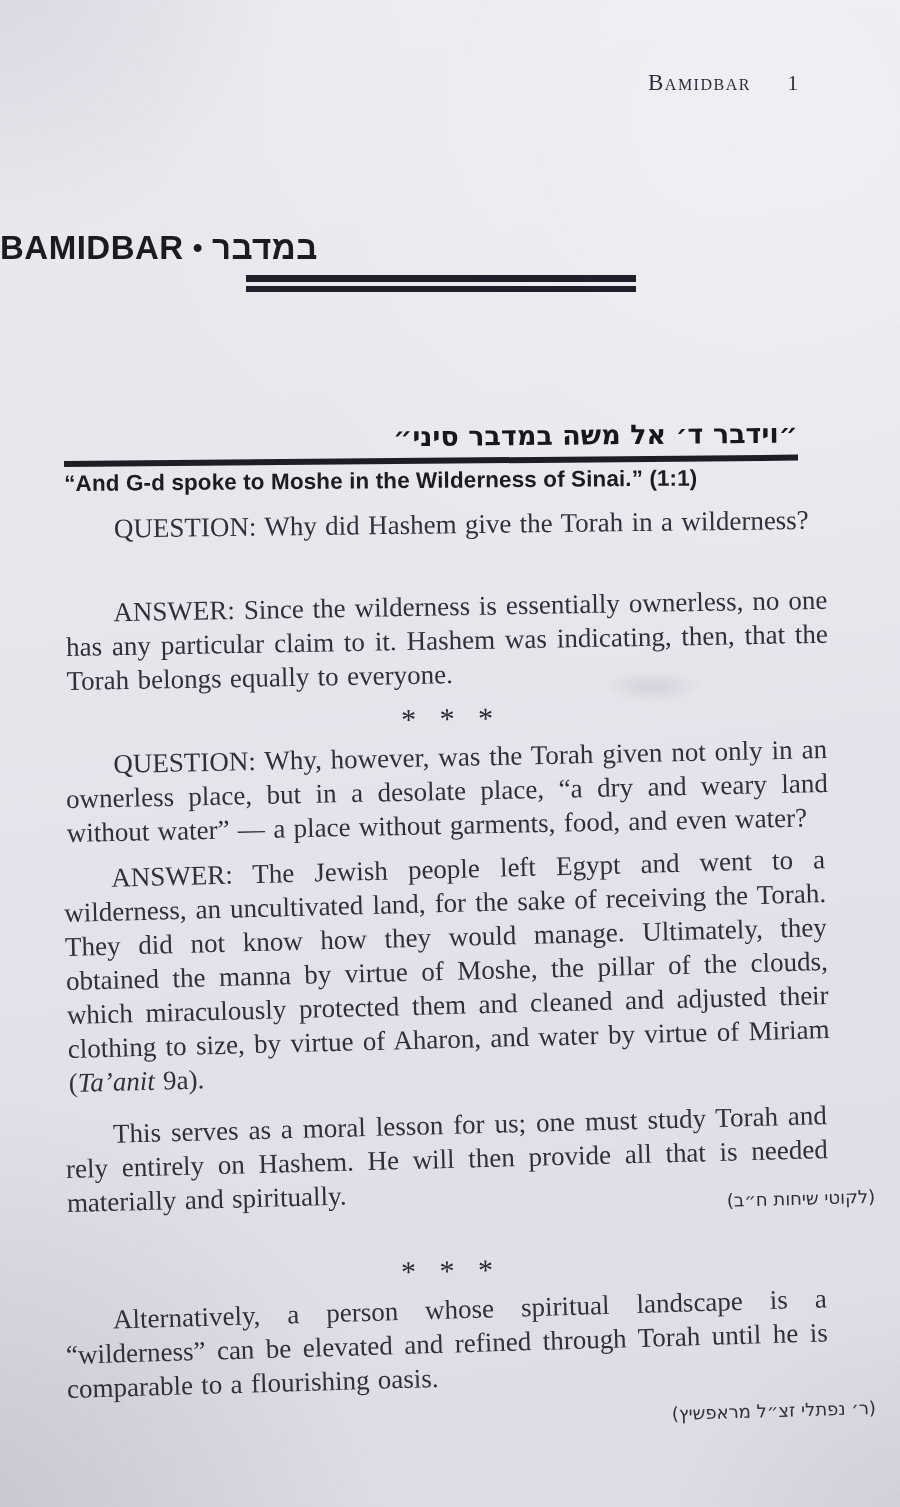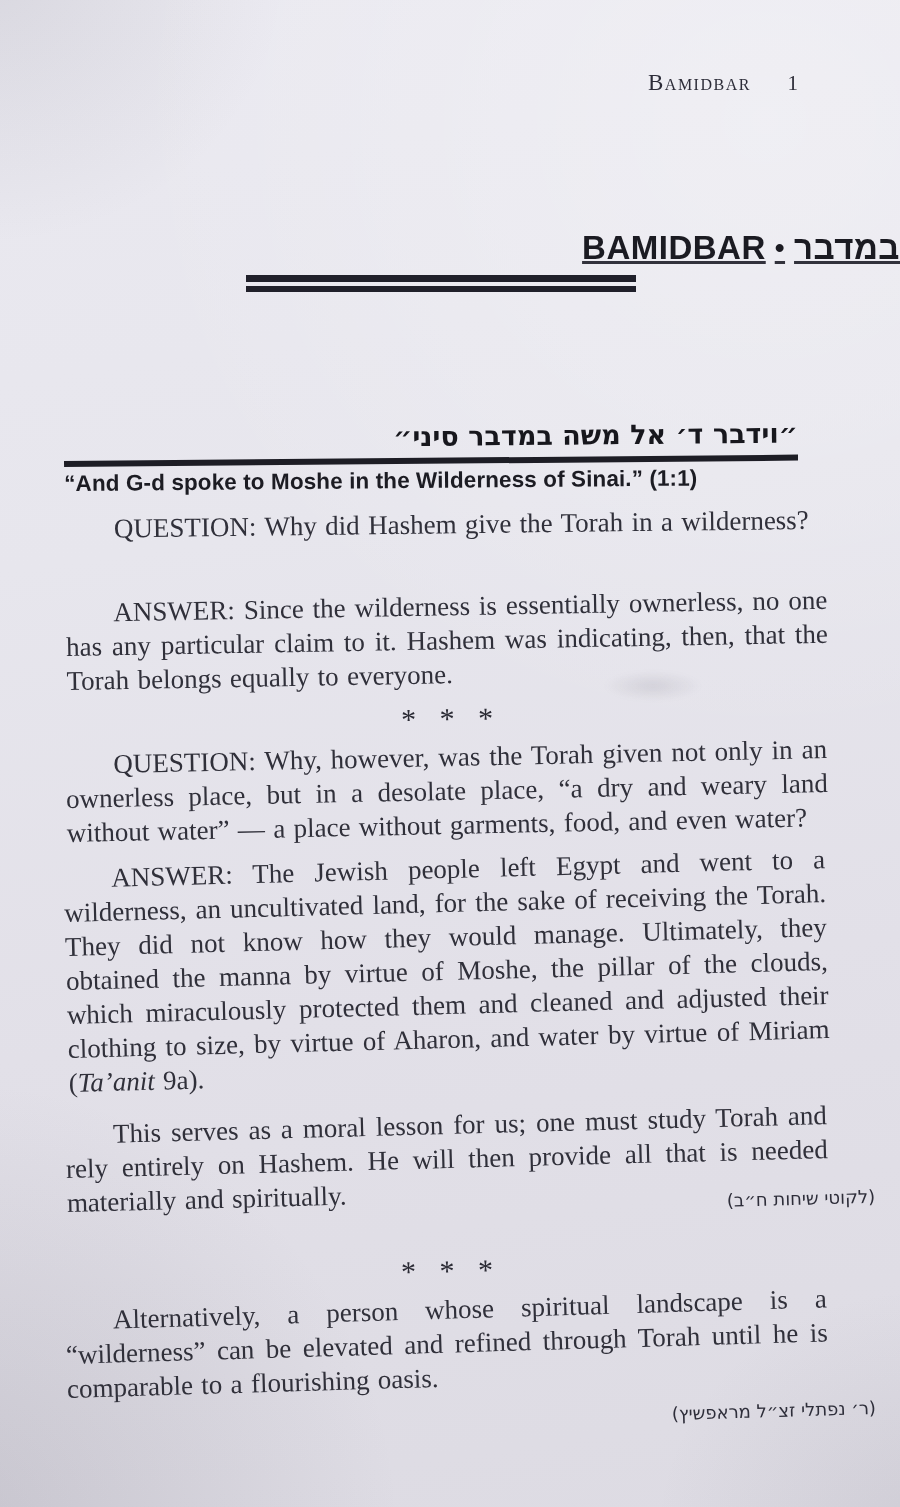--- a/index.html
+++ b/index.html
@@ -24,21 +24,21 @@
     filter: blur(2px);
   }
   .running-head {
     position: absolute; top: 70px; left: 648px; width: 150px;
     display: flex; justify-content: space-between; align-items: baseline;
     font-family: "Liberation Serif", serif;
     font-variant: small-caps;
     font-size: 23px; letter-spacing: 1.5px; color: #2c2c38;
   }
   .rh-num { font-variant: normal; letter-spacing: 0; font-size: 21px; }
-  .title-block { position: absolute; top: 229px; left: 0; width: 100%; text-align: right; text-decoration: underline; }
+  .title-block { position: absolute; top: 229px; left: 0; width: 100%; text-align: left; }
   .chapter-title {
     font-family: "Liberation Sans", "DejaVu Sans", sans-serif;
     font-weight: bold; font-size: 33px; letter-spacing: 0.5px; color: #1b1b22;
   }
   .chapter-title .bullet { margin: 0 9px; font-size: 28px; vertical-align: 2px; }
   .title-rule { width: 390px; margin: 8px auto 0; transform: translateX(-9px); }
   .rule-bar { height: 7px; background: #20202a; }
   .rule-bar.thin { height: 6px; margin-top: 4px; }
   .verse-block {
     position: absolute; top: 424px; left: 64px; width: 734px;

